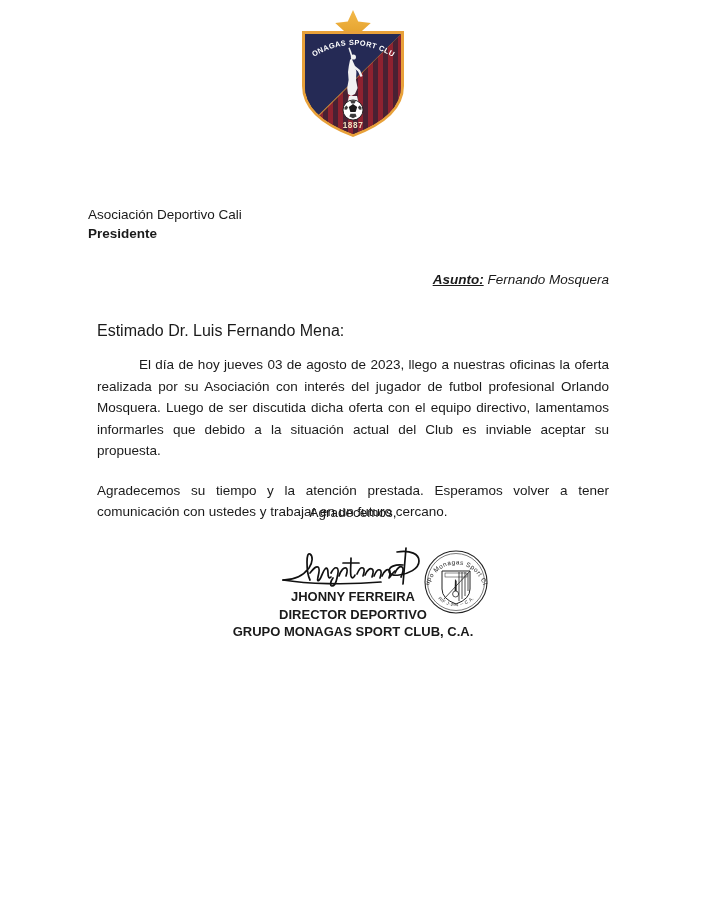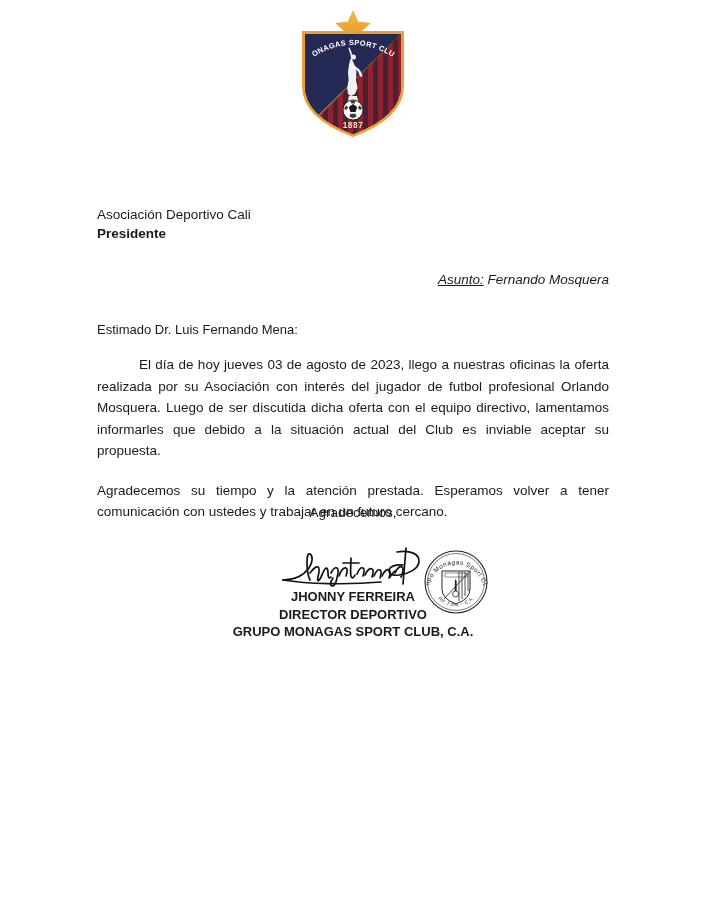--- a/index.html
+++ b/index.html
@@ -51,51 +51,51 @@
     width: 512px;
     text-align: right;
     font-size: 13.5px;
     letter-spacing: 0.1px;
   }
 
   
   .recipient {
     position: absolute;
     top: 205px;
-    left: 97px;
+    left: 88px;
     width: 512px;
     font-size: 13.5px;
     line-height: 19px;
   }
   .recipient .org { font-weight: 400; }
   .recipient .role { font-weight: bold; }
 
   
   .subject {
     position: absolute;
     top: 272px;
     left: 97px;
     width: 512px;
     text-align: right;
     font-size: 13.5px;
     font-style: italic;
   }
   .subject .label {
     text-decoration: underline;
-    font-weight: normal;
+    font-weight: bold;
     font-style: italic;
   }
 
   
   .salutation {
     position: absolute;
     top: 322px;
     left: 97px;
     width: 512px;
-    font-size: 13px;
+    font-size: 16px;
   }
 
   
   .body-block {
     position: absolute;
     top: 354px;
     left: 97px;
     width: 512px;
   }
   .para {

